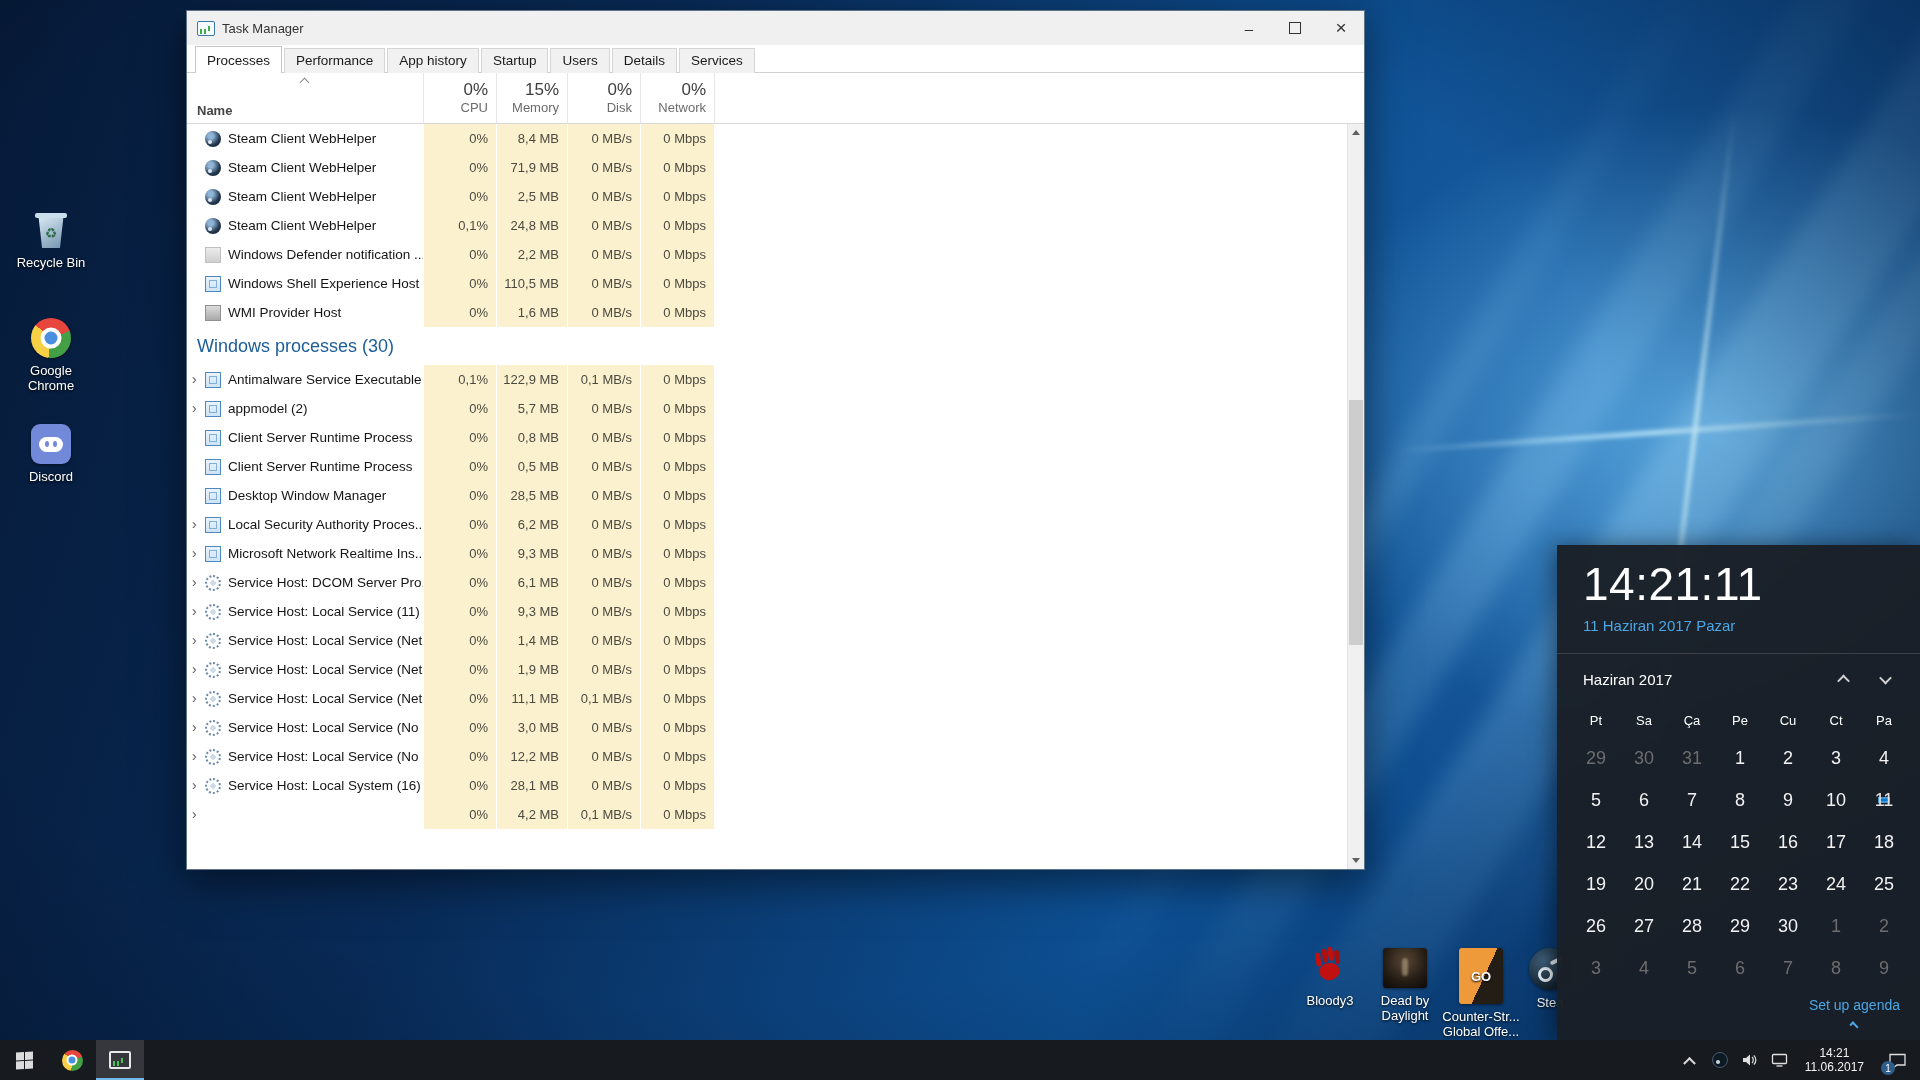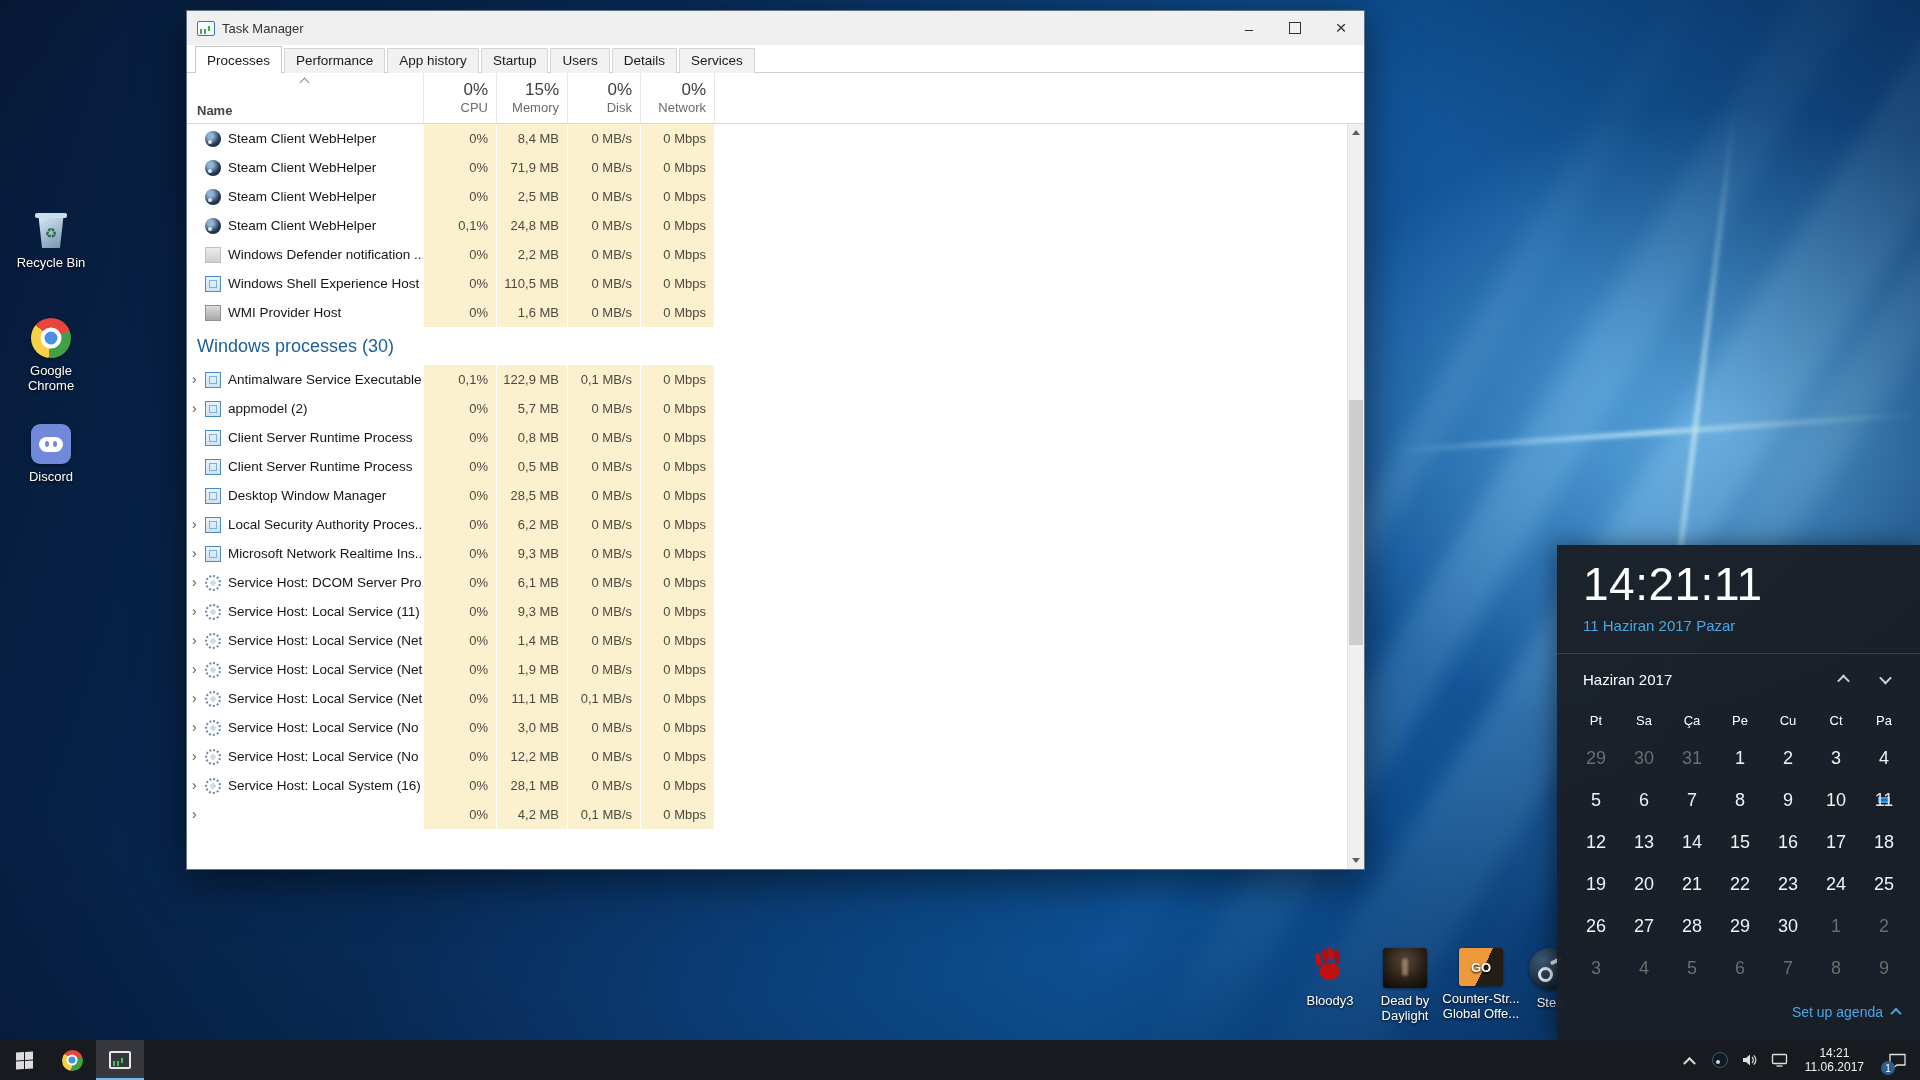--- a/index.html
+++ b/index.html
@@ -46,21 +46,21 @@
 
   .bloody-ico{width:40px;height:40px;position:relative;transform:rotate(-8deg);}
   .bloody-ico::before{content:"";position:absolute;left:9px;top:15px;width:20px;height:17px;background:#c01010;border-radius:45% 45% 50% 50%;}
   .bloody-ico::after{content:"";position:absolute;left:7px;top:3px;width:5px;height:14px;background:#c01010;border-radius:3px;
     box-shadow:7px -3px 0 #b00f0f,13px -4px 0 #c01010,19px 0 0 #a80e0e;}
 
   .dbd-ico{width:44px;height:40px;border-radius:3px;position:relative;
     background:radial-gradient(circle at 50% 32%,#4a3a2c 0 18%,#241c14 60%,#0c0906);box-shadow:0 1px 3px rgba(0,0,0,.5);}
   .dbd-ico::after{content:"";position:absolute;left:19px;top:10px;width:6px;height:18px;background:rgba(205,185,150,.5);border-radius:3px;filter:blur(1px);}
 
-  .csgo-ico{width:44px;height:38px;border-radius:3px;display:flex;align-items:center;justify-content:center;
+  .csgo-ico{width:44px;height:56px;border-radius:3px;display:flex;align-items:center;justify-content:center;
     background:linear-gradient(115deg,#ef9a3a 0 55%,#241d15 55%);box-shadow:0 1px 3px rgba(0,0,0,.5);}
   .csgo-txt{font-size:13px;font-weight:bold;color:#fff;text-shadow:0 1px 2px #000;}
 
   .steam-ico{width:42px;height:42px;border-radius:50%;position:relative;
     background:radial-gradient(circle at 35% 30%,#41617e,#14242f 70%);box-shadow:0 1px 3px rgba(0,0,0,.5);}
   .steam-ico::before{content:"";position:absolute;left:9px;bottom:8px;width:9px;height:9px;border:3px solid #e6edf3;border-radius:50%;}
   .steam-ico::after{content:"";position:absolute;left:21px;top:11px;width:12px;height:4px;background:#e6edf3;transform:rotate(-25deg);border-radius:2px;}
 
   
   .tm-window{position:absolute;left:186px;top:10px;width:1179px;height:860px;background:#fff;z-index:20;
@@ -146,21 +146,21 @@
   .navbtn + .navbtn{margin-left:0;}
   .chev-up-ic,.chev-dn-ic{width:9px;height:9px;border-left:2px solid #d0d0d0;border-top:2px solid #d0d0d0;box-sizing:border-box;}
   .chev-up-ic{transform:rotate(45deg) translate(1px,1px);}
   .chev-dn-ic{transform:rotate(225deg) translate(1px,1px);}
   .dayhead{position:absolute;left:15px;top:158px;display:grid;grid-template-columns:repeat(7,48px);}
   .dayh{height:34px;display:flex;align-items:center;justify-content:center;font-size:13px;color:#fff;}
   .calgrid{position:absolute;left:15px;top:192px;display:grid;grid-template-columns:repeat(7,48px);grid-auto-rows:42px;}
   .dcell{display:flex;align-items:center;justify-content:center;font-size:18px;color:#f2f2f2;box-sizing:border-box;}
   .dcell.muted{color:#6d6d6d;}
   .dcell.selected{background:#0078d7;margin:18px;box-shadow:inset 0 0 0 2px #4796d2;color:#e5e5e5;}
-  .agenda{position:absolute;right:20px;top:452px;height:30px;display:flex;align-items:center;gap:9px;font-size:14px;color:#4ba6e3;}
+  .agenda{position:absolute;right:20px;top:452px;height:30px;display:flex;align-items:center;gap:9px;font-size:14px;color:#4ba6e3;flex-direction:column;}
   .agenda .chev-up-ic{border-color:#4ba6e3;width:8px;height:8px;}
 
   
   .taskbar{position:absolute;left:0;right:0;bottom:0;height:40px;background:#171a1f;z-index:40;display:flex;align-items:stretch;}
   .tb-btn{width:48px;display:flex;align-items:center;justify-content:center;}
   .tb-btn.active{background:rgba(255,255,255,.13);box-shadow:inset 0 -2px 0 #76b9ed;}
   .win-logo{display:grid;grid-template-columns:8px 8px;grid-template-rows:8px 8px;gap:1px;transform:skewY(-4deg);}
   .win-logo span{background:#dcdcdc;}
   .tmico{width:18px;height:14px;border:2px solid #e8e8e8;border-radius:2px;position:relative;}
   .tmico::after{content:"";position:absolute;left:2px;bottom:1px;width:2px;height:5px;background:#45c24f;box-shadow:4px 0 0 #45c24f,8px -3px 0 #45c24f;}

